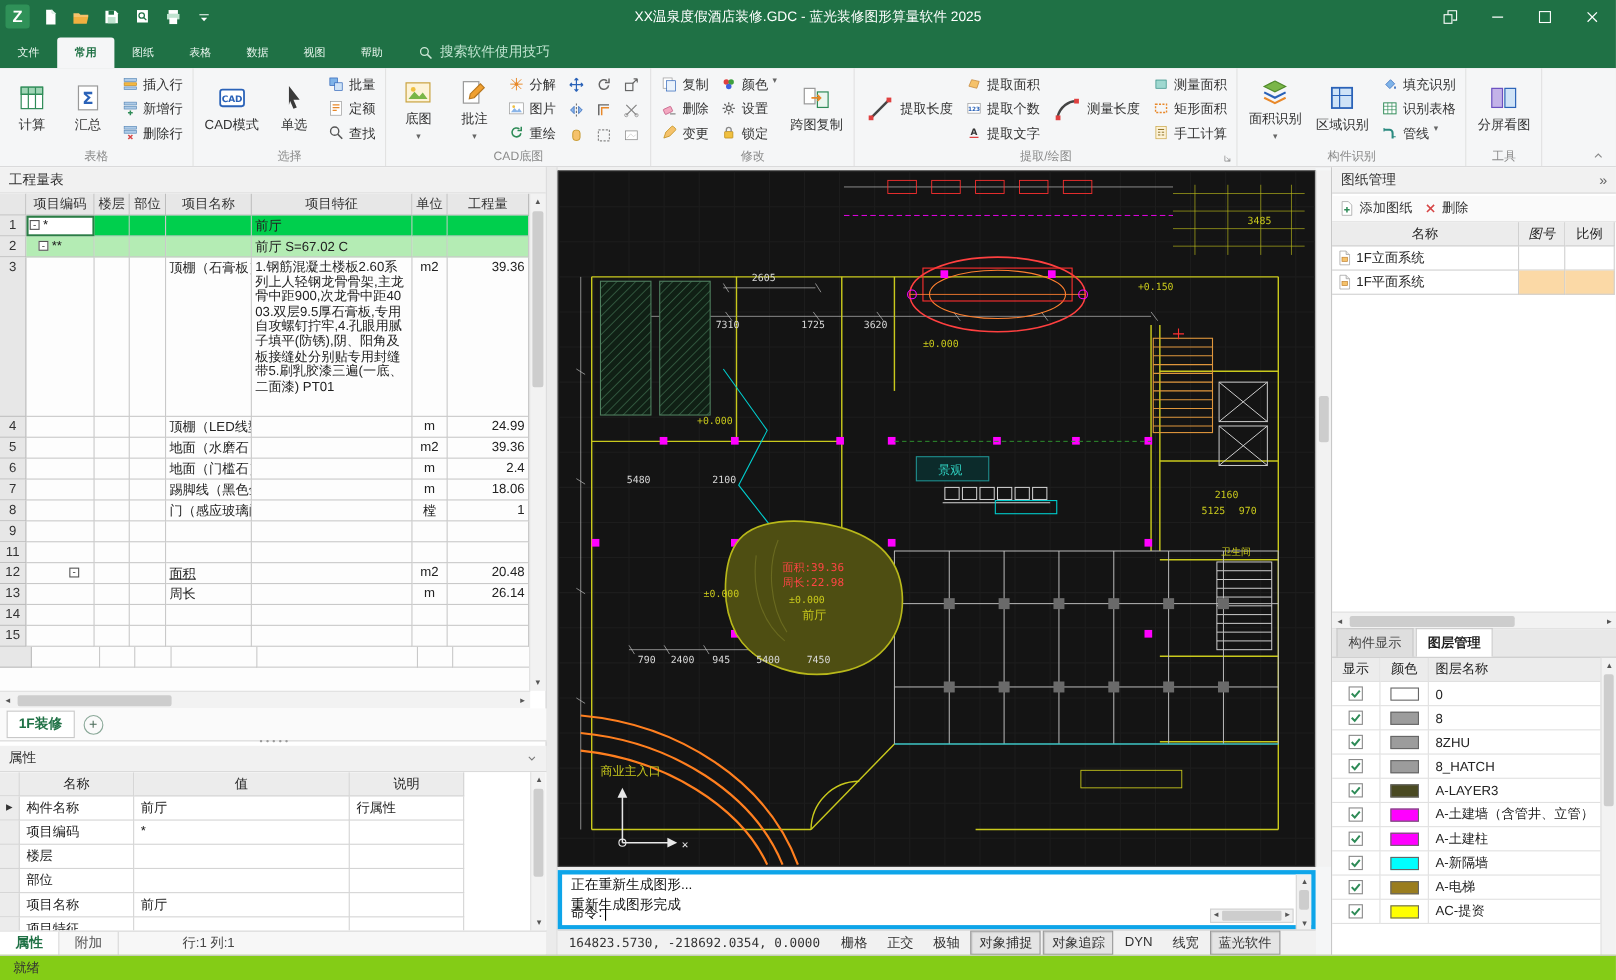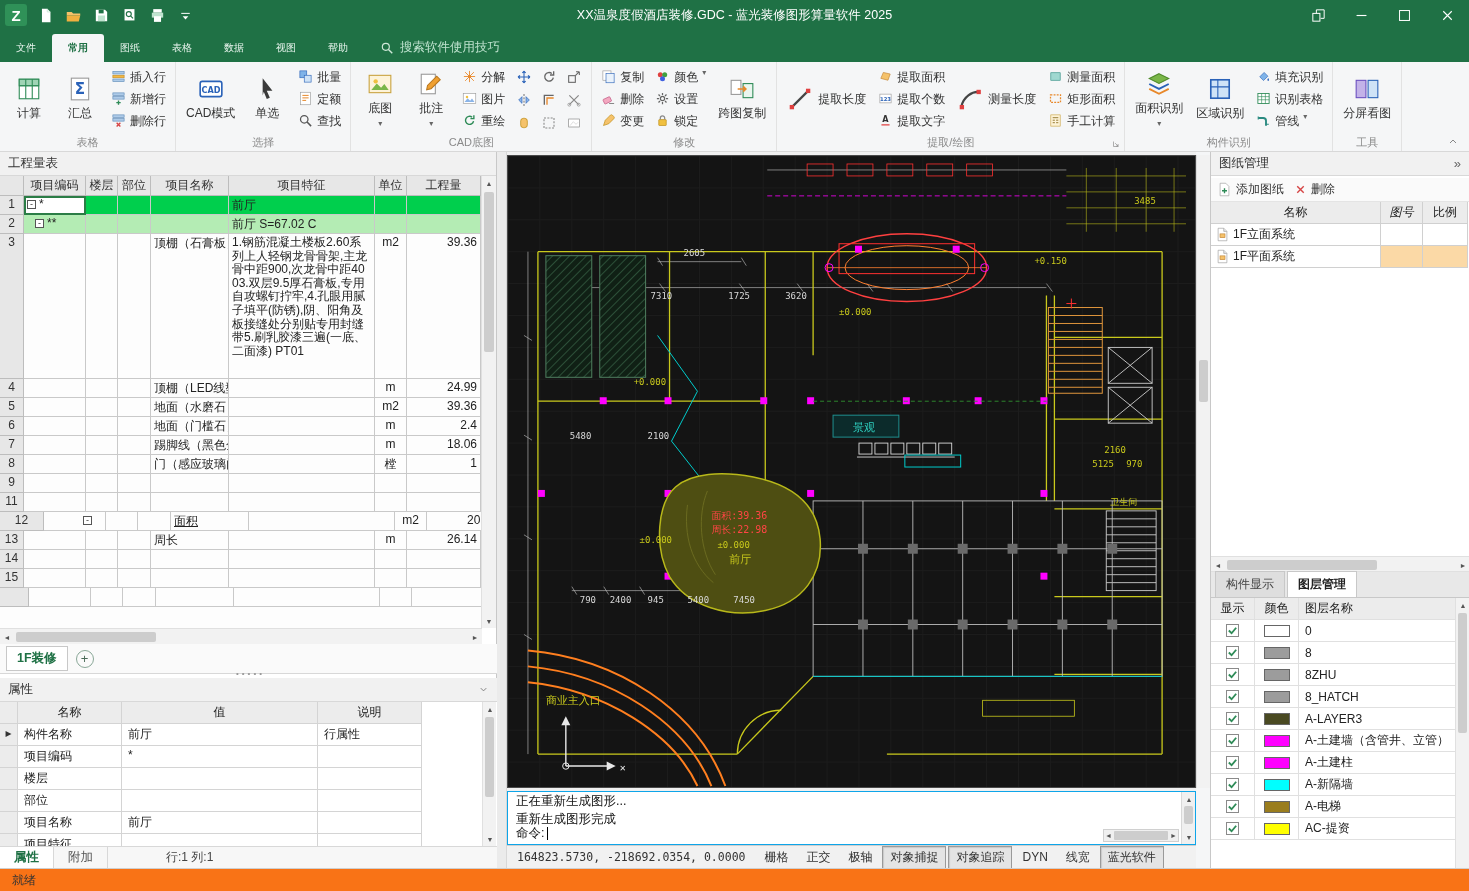--- a/index.html
+++ b/index.html
@@ -74,30 +74,30 @@
 .prop-bottom{position:absolute;left:0;top:694px;width:497px;height:22px;background:#f7f7f7;border-top:1px solid #d8d8d8;display:flex;align-items:center}
 .ptab{padding:0 14px;height:100%;display:flex;align-items:center;font-size:12.5px;border-right:1px solid #d8d8d8;color:#555}
 .ptab.active{background:#fff;color:#1f7145;font-weight:bold}
 .prop-status{margin-left:58px;color:#444;font-size:12px}
 #v-splitter{position:absolute;left:497px;top:152px;width:10px;height:716px;background:#ebebeb;border-right:1px solid #d8d8d8}
 
 #center{position:absolute;left:507px;top:152px;width:689px;height:716px;background:#f0f0f0}
 .cad-wrap{position:absolute;top:3px;left:0;width:689px;height:633px;background:#141414;border:1px solid #4a4a4a}
 .cad-wrap svg{width:100%;height:100%;display:block}
 #cad-svg text{font-family:"DejaVu Sans Mono","DejaVu Sans",monospace}
-.cmd{position:absolute;top:639px;left:0;width:689px;height:54px;background:#fff;border:1px solid #0ea5e9;font-size:12.5px;color:#111}
+.cmd{position:absolute;top:639px;left:0;width:689px;height:54px;background:#fff;border:4px solid #0ea5e9;font-size:12.5px;color:#111}
 .cmd-line{padding:1px 8px;line-height:16px}
 .cmd-prompt{position:absolute;left:0;bottom:1px;padding:1px 8px;display:flex;align-items:center}
 .caret{display:inline-block;width:1px;height:13px;background:#000;margin-left:3px}
 #cmd-vscroll{position:absolute;right:0;top:0;width:14px;height:52px;background:#f0f0f0;border-left:1px solid #d8d8d8}
 .cmd-hscroll{position:absolute;right:16px;bottom:2px;width:76px;height:13px;background:#f0f0f0;border:1px solid #d0d0d0;display:flex;align-items:center;padding:0 1px}
 .cmd-hscroll .mid{flex:1;height:9px;background:#cdcdcd;margin:0 2px;border-radius:1px}
 .cad-status{position:absolute;top:693px;left:0;width:689px;height:23px;background:#f1f1f1;border-top:1px solid #cfcfcf;display:flex;align-items:center;font-size:12px;color:#333}
 .coords{padding:0 10px;min-width:238px;font-family:"DejaVu Sans Mono",monospace;font-size:11.5px}
-.toggles{display:flex;align-items:center;height:100%}
+.toggles{display:flex;height:100%}
 .toggle{padding:2px 7px;margin:0 1px;border:1px solid transparent;white-space:nowrap}
 .toggle.pressed{background:#e4e4e4;border:1px solid #9a9a9a;box-shadow:inset 1px 1px 1px rgba(0,0,0,.12)}
 #cad-vscroll{position:absolute;left:1196px;top:155px;width:14px;height:633px;background:#f2f2f2;border-left:1px solid #ddd}
 
 #right-panel{position:absolute;left:1210px;top:152px;width:259px;height:716px;background:#fff;border-left:1px solid #c8c8c8}
 .dm-buttons{position:absolute;top:26px;left:0;width:100%;height:24px;display:flex;align-items:center;gap:10px;padding:0 6px;border-bottom:1px solid #e4e4e4;background:#fafafa}
 .dm-btn{display:flex;align-items:center;gap:4px;font-size:12px;color:#333}
 #dm-table{position:absolute;top:50px;left:0;width:259px}
 .dmr{display:flex;height:22px}
 .dmc{border-right:1px solid #d0d0d0;border-bottom:1px solid #d0d0d0;padding:2px 4px;font-size:12px;overflow:hidden;white-space:nowrap;display:flex;align-items:center;gap:3px;flex:none}
@@ -110,21 +110,21 @@
 #layer-table{position:absolute;top:446px;left:0;width:245px;height:270px;overflow:hidden}
 .lr{display:flex;height:22px;align-items:stretch}
 .lc{border-right:1px solid #e0e0e0;border-bottom:1px solid #e0e0e0;display:flex;align-items:center;justify-content:center;flex:none}
 .lc.hd{background:#ececec;font-size:12px}
 .lc-name{flex:1 1 auto !important;justify-content:flex-start !important;padding:0 6px;font-size:12px;overflow:hidden;white-space:nowrap}
 .checkbox{width:13px;height:13px;border:1px solid #8a8a8a;background:#fff;display:flex;align-items:center;justify-content:center}
 .checkbox svg{width:11px;height:11px}
 .swatch{width:26px;height:12px;border:1px solid #666}
 #layer-vscroll{position:absolute;right:0;top:446px;width:14px;height:270px;background:#f2f2f2;border-left:1px solid #e0e0e0}
 
-#statusbar{position:absolute;left:0;top:868px;width:100%;height:23px;background:#f97316;border-top:1px solid #cfcfcf;display:flex;align-items:center;padding:0 12px;font-size:12px;color:#333}
+#statusbar{position:absolute;left:0;top:868px;width:100%;height:23px;background:#84cc16;border-top:1px solid #cfcfcf;display:flex;align-items:center;padding:0 12px;font-size:12px;color:#333}
 </style>
 </head>
 <body>
 
 <div class="app">
 
   <div class="titlebar">
     <div class="qat">
       <div class="logo">Z</div>
       <span id="qat-icons" style="display:flex;gap:1px">
@@ -817,21 +817,21 @@
           <div class="qtc num" style="width: 24px; height: 19px;">11</div>
           <div class="qtc" style="width: 62px; height: 19px;"></div>
           <div class="qtc" style="width: 32px; height: 19px;"></div>
           <div class="qtc" style="width: 33px; height: 19px;"></div>
           <div class="qtc" style="width: 78px; height: 19px;"></div>
           <div class="qtc" style="width: 146px; height: 19px;"></div>
           <div class="qtc center" style="width: 32px; height: 19px;"></div>
           <div class="qtc right" style="width: 74px; height: 19px;"></div>
         </div>
         <div class="qtr">
-          <div class="qtc num" style="width: 44px; height: 19px;">12</div>
+          <div class="qtc num" style="width: 24px; height: 19px;">12</div>
           <div class="qtc" style="width: 62px; height: 19px; padding-left: 39px;"><span class="expbox">-</span></div>
           <div class="qtc" style="width: 32px; height: 19px;"></div>
           <div class="qtc" style="width: 33px; height: 19px;"></div>
           <div class="qtc" style="width: 78px; height: 19px; text-decoration: underline;">面积</div>
           <div class="qtc" style="width: 146px; height: 19px;"></div>
           <div class="qtc center" style="width: 32px; height: 19px;">m2</div>
           <div class="qtc right" style="width: 74px; height: 19px;">20.48</div>
         </div>
         <div class="qtr">
           <div class="qtc num" style="width: 24px; height: 19px;">13</div>

